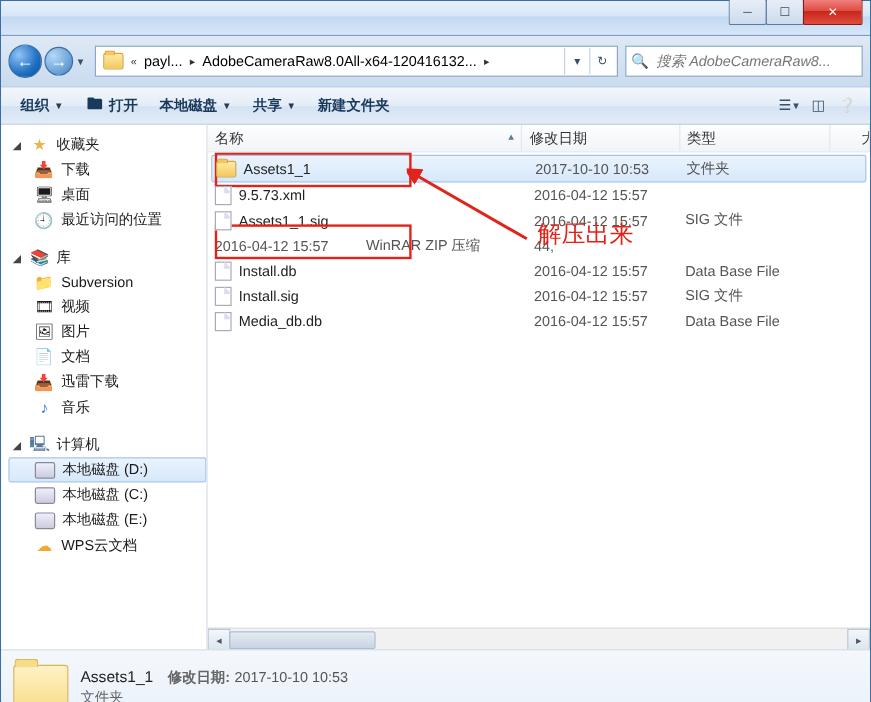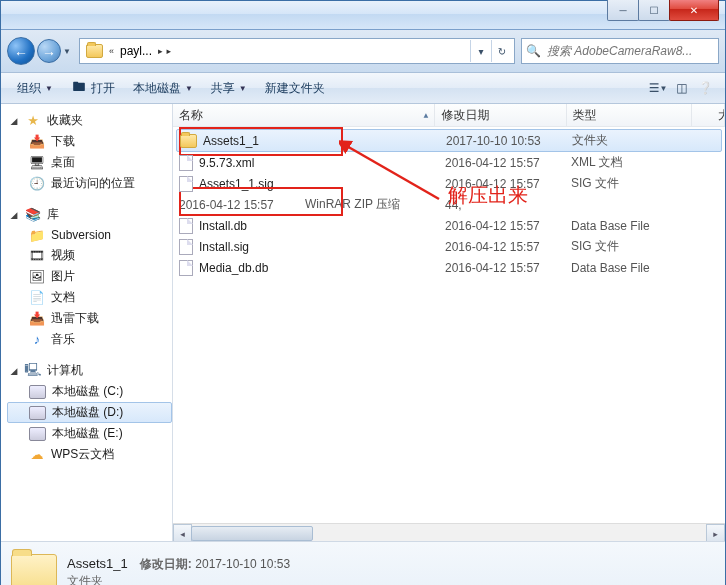--- a/index.html
+++ b/index.html
@@ -117,20 +117,21 @@
     border-bottom: 1px solid #b5c7dc;
     display: flex; align-items: center;
     padding: 0 8px;
     gap: 2px;
   }
   .tb-item {
     padding: 4px 8px;
     display: inline-flex; align-items: center; gap: 4px;
     color: #1a3a5c;
     border-radius: 2px;
+    font-weight: bold;
   }
   .tb-item .dd { font-size: 8px; color: #335; }
   .tb-spacer { flex: 1; }
   .tb-icon { width: 22px; height: 22px; display: inline-flex; align-items: center; justify-content: center; color: #3a5068;}
   
   .body {
     display: flex;
     height: calc(585px - 28px - 34px - 30px - 54px - 2px);
   }
   .sidebar {
@@ -303,20 +304,21 @@
       </div>
       <div class="nav-drop">▼</div>
     </div>
     <div class="breadcrumb">
       <span class="bc-seg">
         <span class="ico ico-folder"></span>
       </span>
       <span class="bc-arrow">«</span>
       <span class="bc-seg">payl...</span>
       <span class="bc-arrow">▸</span>
+      <span class="bc-seg">AdobeCameraRaw8.0All-x64-120416132...</span>
       <span class="bc-arrow">▸</span>
       <span style="flex:1"></span>
       <span class="bc-dd">▾</span>
       <span class="bc-refresh">↻</span>
     </div>
     <div class="searchbox">
       <span class="sicon">🔍</span>
       <input placeholder="搜索 AdobeCameraRaw8..." style="">
     </div>
   </div>
@@ -399,27 +401,27 @@
             <span class="ico" style="color:#2a7ad4;">♪</span>
             <span>音乐</span>
           </div>
       </div>
       <div class="sb-group">
         <div class="sb-item header">
           <span class="tri open">◢</span>
           <span class="ico ico-comp">🖳</span>
           <span>计算机</span>
         </div>
-        <div class="sb-item child">
-            <span class="ico ico-disk"></span>
-            <span>本地磁盘 (C:)</span>
-          </div>
         <div class="sb-item sel">
             <span class="ico ico-disk"></span>
             <span>本地磁盘 (D:)</span>
+          </div>
+        <div class="sb-item child">
+            <span class="ico ico-disk"></span>
+            <span>本地磁盘 (C:)</span>
           </div>
         <div class="sb-item child">
             <span class="ico ico-disk"></span>
             <span>本地磁盘 (E:)</span>
           </div>
         <div class="sb-item child">
             <span class="ico" style="color:#f2a836;">☁</span>
             <span>WPS云文档</span>
           </div>
       </div>
@@ -462,21 +464,20 @@
             <div class="c-date">2017-10-10 10:53</div>
             <div class="c-type">文件夹</div>
             <div class="c-size"></div>
           </div>
           <div class="fl-row">
             <div class="c-name">
               <span class="ico ico-file"></span>
               <span>9.5.73.xml</span>
             </div>
             <div class="c-date">2016-04-12 15:57</div>
-            <div class="c-type">XML 文档</div>
             <div class="c-size"></div>
           </div>
           <div class="fl-row">
             <div class="c-name">
               <span class="ico ico-file"></span>
               <span>Assets1_1.sig</span>
             </div>
             <div class="c-date">2016-04-12 15:57</div>
             <div class="c-type">SIG 文件</div>
             <div class="c-size"></div>

